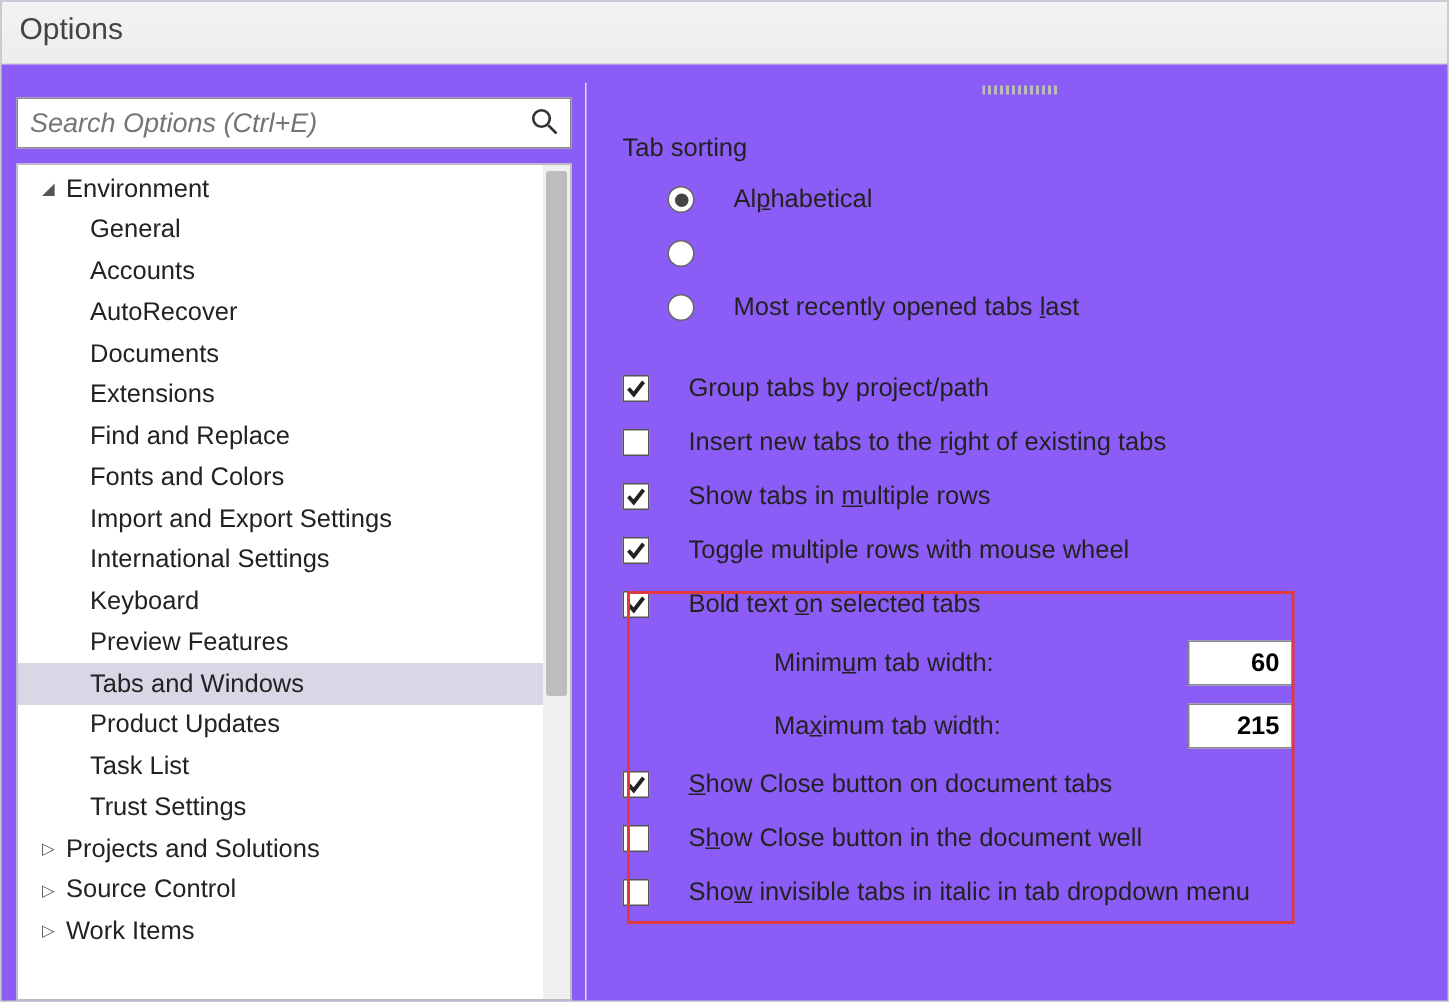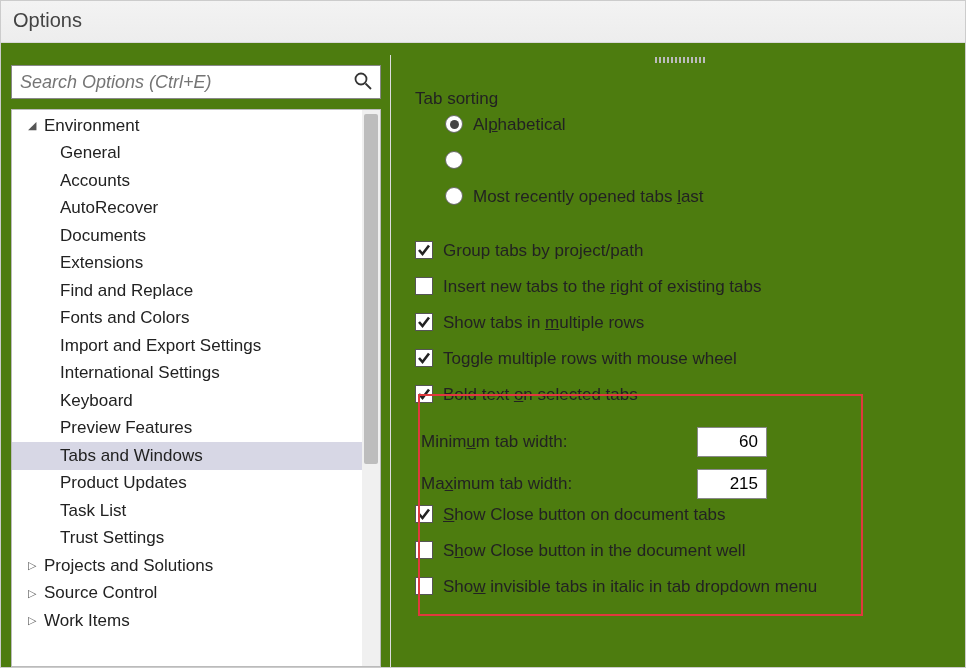--- a/index.html
+++ b/index.html
@@ -9,21 +9,21 @@
     font-family: "Segoe UI", Tahoma, sans-serif;
     font-size: 17px;
     color: #222;
     background: #fff;
     overflow: hidden;
   }
   .window {
     width: 966px; height: 668px;
     border: 1px solid #ccc;
     display: flex; flex-direction: column;
-    background: #4d7c0f;
+    background: #8b5cf6;
   }
   .titlebar {
     background: linear-gradient(#f3f3f3,#ededed);
     border-bottom: 1px solid #d8d8d8;
     padding: 8px 12px 10px;
     font-size: 20px;
     color: #444;
   }
   .body {
     flex: 1;
@@ -122,23 +122,23 @@
     flex: 1;
     padding: 20px 8px 0 20px;
     overflow: hidden;
     position: relative;
   }
   .section-title {
     margin: 14px 0 6px 0;
   }
   .radio-group { padding-left: 30px; }
   .radio-row, .check-row {
-    display: flex; align-items: flex-start;
+    display: flex; align-items: center;
     height: 36px;
-    gap: 10px;
+    gap: 26px;
   }
   .radio {
     width: 18px; height: 18px;
     border: 1.5px solid #666;
     border-radius: 50%;
     display: inline-flex; align-items: center; justify-content: center;
     background: #fff;
   }
   .radio.checked::after {
     content: "";
@@ -154,29 +154,31 @@
     flex-shrink: 0;
   }
   .check svg { display: none; }
   .check.checked svg { display: block; }
   .check svg { width: 14px; height: 14px; stroke: #222; stroke-width: 2.6; fill: none; }
   .opts-block { padding-left: 0; margin-top: 18px; }
   .field-row {
     display: flex; align-items: center;
     height: 42px;
     padding-left: 6px;
+    justify-content: center;
   }
   .field-row .lbl { width: 276px; }
   .numbox {
     width: 70px; height: 30px;
     border: 1px solid #888;
     text-align: right;
     padding: 2px 8px;
     font-size: 17px;
     background: #fff;
+    font-weight: bold;
   }
   .redframe {
     position: absolute;
     border: 2px solid #e0393e;
     left: 418px;
     top: 394px;
     width: 445px;
     height: 222px;
     pointer-events: none;
   }

